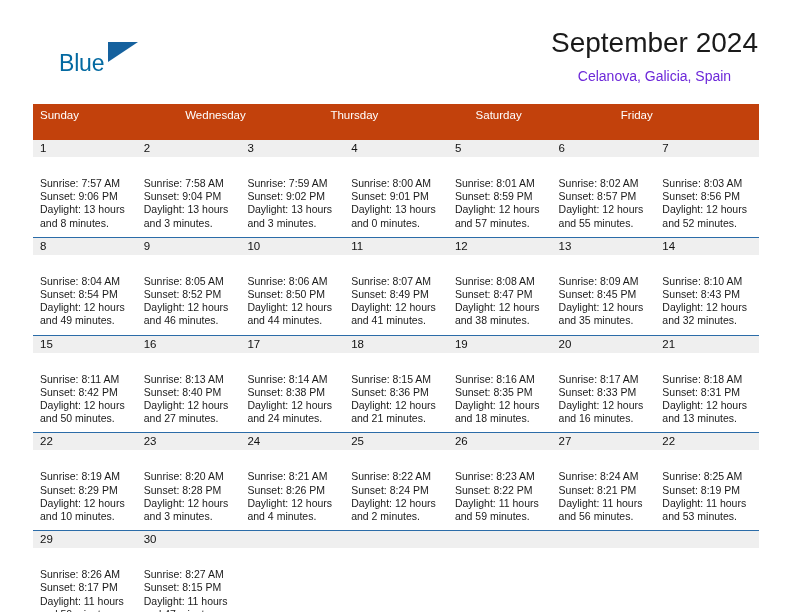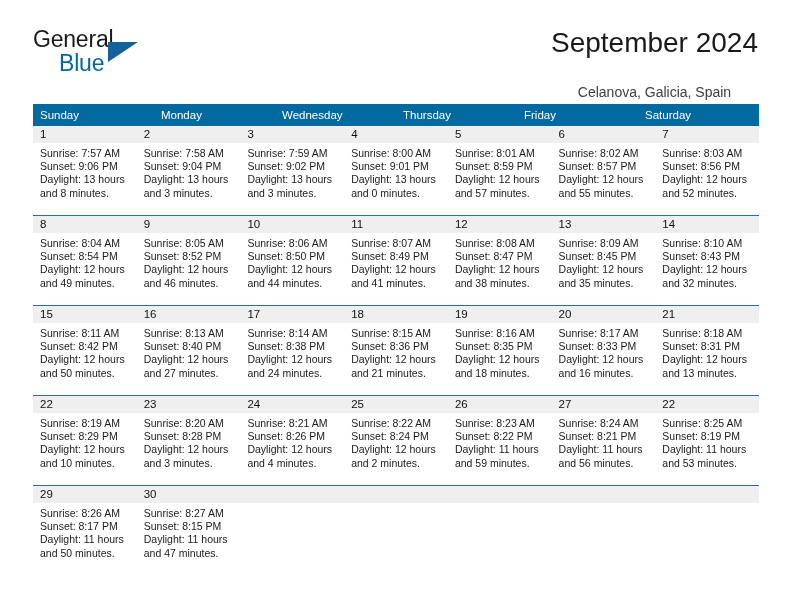--- a/index.html
+++ b/index.html
@@ -74,38 +74,38 @@
   }
   .month-title {
     font-size: 28px;
     color: #1a1a1a;
     line-height: 34px;
     white-space: nowrap;
     font-weight: normal;
   }
   .location {
     font-size: 14px;
-    color: #404040;
+    color: #6d28d9;
     line-height: 20px;
-    margin-top: 22px;
+    margin-top: 6px;
     white-space: nowrap;
   }
 
   
   .calendar {
     position: absolute;
     left: 33px;
     top: 104px;
     width: 726px;
   }
 
   .dow-row {
     display: flex;
-    background: #0369a1;
-    height: 22px;
+    background: #c2410c;
+    height: 36px;
   }
   .dow {
     flex: 1 1 0;
     box-sizing: border-box;
     padding-left: 7px;
     color: #ffffff;
     font-size: 11.5px;
     line-height: 22px;
     white-space: nowrap;
   }
@@ -135,56 +135,55 @@
     color: #111111;
   }
   .cell.empty .daynum-band {
     background: #efefef;
   }
   .cell .details {
     padding: 4px 7px 0 7px;
     font-size: 10.5px;
     line-height: 13.2px;
     color: #1a1a1a;
+    margin-top: 16px;
   }
   .cell .details div {
     white-space: nowrap;
   }
   .cell.empty .details {
     visibility: hidden;
   }
 </style>
 </head>
 <body>
 
 <div class="page">
 
   <div class="top-bar">
 
     <div class="logo">
-      <span class="logo-general">General</span>
       <span class="logo-flag"></span>
       <span class="logo-blue">Blue</span>
     </div>
 
     <div class="title-block">
       <div class="month-title">September 2024</div>
       <div class="location">Celanova, Galicia, Spain</div>
     </div>
 
   </div>
 
   <div class="calendar">
     <div class="dow-row">
         <div class="dow">Sunday</div>
-        <div class="dow">Monday</div>
         <div class="dow">Wednesday</div>
         <div class="dow">Thursday</div>
+        <div class="dow">Saturday</div>
         <div class="dow">Friday</div>
-        <div class="dow">Saturday</div>
       </div>
     <div id="weeks-container">
         <div class="week">
           <div class="cell">
             <div class="daynum-band">1</div>
             <div class="details">
               <div>Sunrise: 7:57 AM</div>
               <div>Sunset: 9:06 PM</div>
               <div>Daylight: 13 hours</div>
               <div>and 8 minutes.</div>

